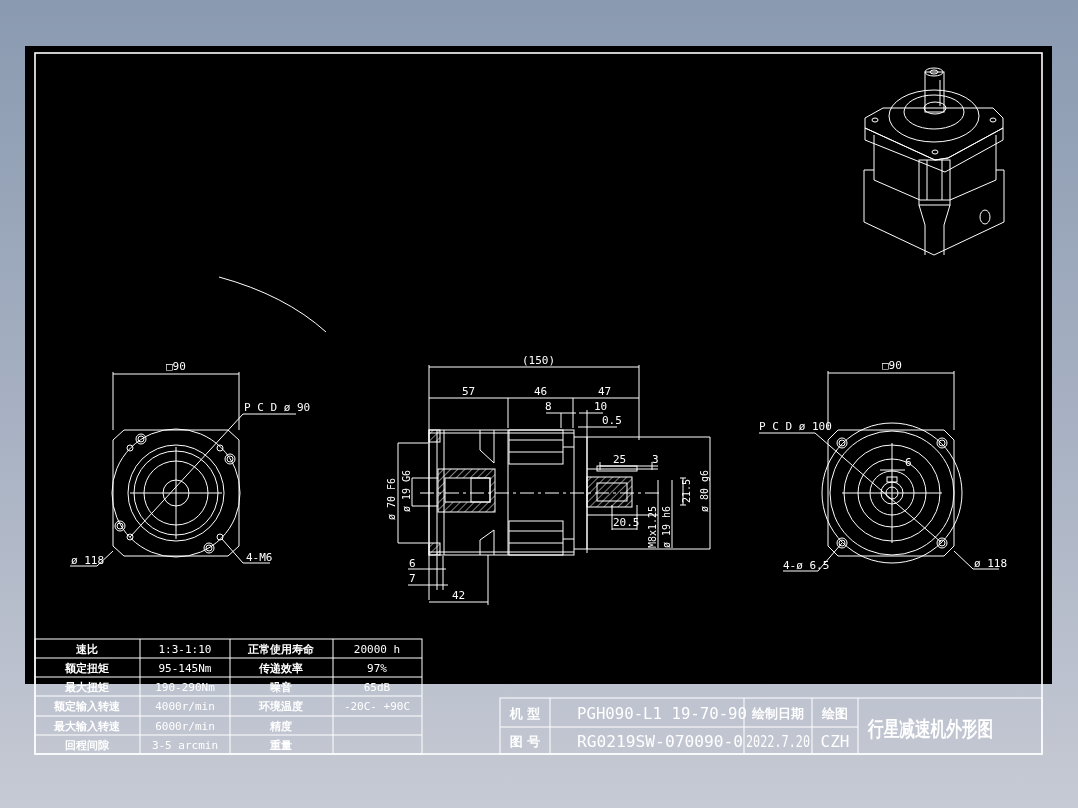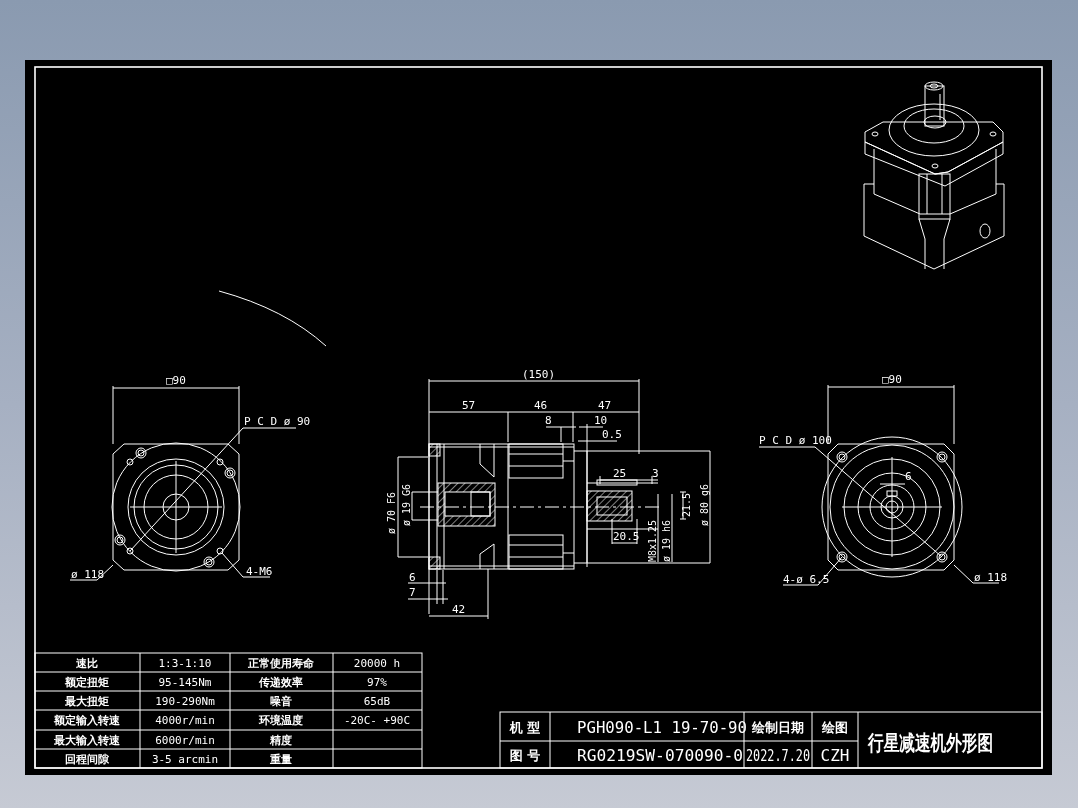--- a/index.html
+++ b/index.html
@@ -2,21 +2,21 @@
 <html><head>
 <meta charset="utf-8">
 <style>
   html, body { margin:0; padding:0; }
   body {
     width:1078px; height:808px; overflow:hidden; position:relative;
     background: linear-gradient(to bottom, #8a9ab0 0%, #a6b0c2 50%, #c6cad4 100%);
     font-family: "DejaVu Sans Mono", monospace;
   }
   #sheet {
-    position:absolute; left:25px; top:60px; width:1027px; height:715px;
+    position:absolute; left:25px; top:46px; width:1027px; height:638px;
     background:#000;
   }
   svg { position:absolute; left:0; top:0; }
   .ln { stroke:#fff; stroke-width:1; fill:none; }
   .ln2 { stroke:#fff; stroke-width:1.6; fill:none; }
   .dash { stroke:#fff; stroke-width:1; fill:none; stroke-dasharray:14 4 3 4; }
   .txt { fill:#fff; font-family:"DejaVu Sans Mono", monospace; font-size:11px; }
   .txts { fill:#fff; font-family:"DejaVu Sans Mono", monospace; font-size:10px; }
   .cell { fill:#fff; font-family:"DejaVu Sans", sans-serif; font-size:11px; font-weight:bold; }
   .val { fill:#fff; font-family:"DejaVu Sans Mono", monospace; font-size:11px; }

